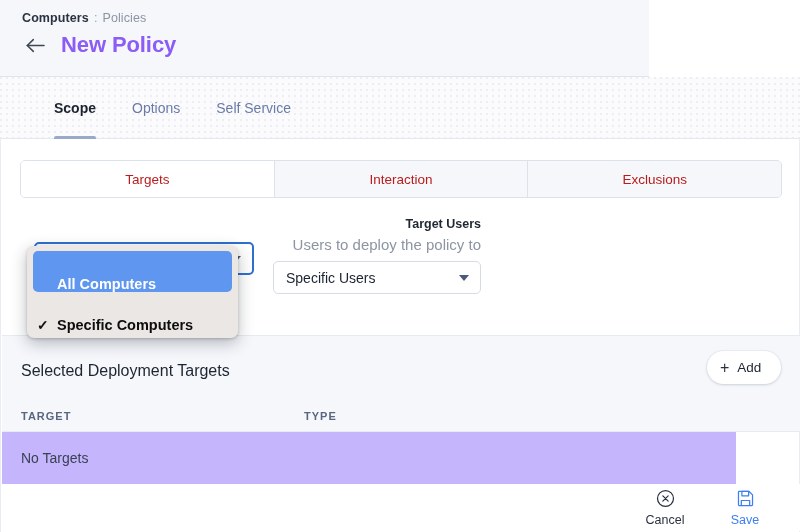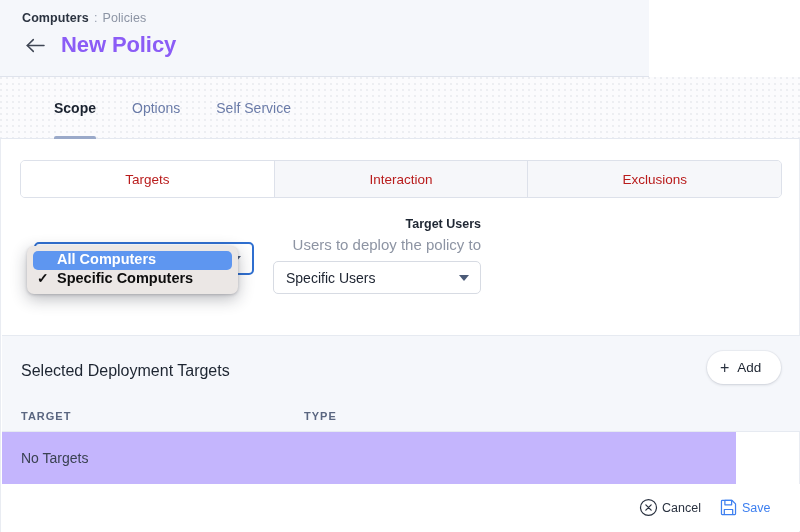--- a/index.html
+++ b/index.html
@@ -193,23 +193,23 @@
     left: 27px;
     top: 246px;
     width: 211px;
     background: #ebe7e5;
     border-radius: 7px;
     box-shadow: 0 5px 16px rgba(30,34,45,.30), 0 1px 3px rgba(30,34,45,.22);
     padding: 5px 6px;
     z-index: 50;
   }
   .nm-item {
-    height: 19px;
-    display: flex;
-    align-items: flex-start;
+    height: 41px;
+    display: flex;
+    align-items: flex-end;
     border-radius: 5px;
     font-size: 14.5px;
     color: #0d0d0d;
     font-weight: bold;
     padding-left: 4px;
     cursor: pointer;
   }
   .nm-item .nm-check {
     width: 20px;
     font-size: 14px;
@@ -290,21 +290,21 @@
     width: 798px; height: 47px;
     background: #ffffff;
     display: flex;
     justify-content: flex-end;
     align-items: center;
     gap: 28px;
     padding-right: 29px;
   }
   .foot-btn {
     display: flex;
-    flex-direction: row;
+    flex-direction: column;
     align-items: center;
     gap: 4px;
     cursor: pointer;
     width: 52px;
   }
   .foot-label { font-size: 12.5px; }
   .cancel .foot-label { color: #2a3240; }
   .save   .foot-label { color: #3d7ff0; }
   .foot-icon { height: 20px; display: flex; align-items: center; justify-content: center; }
 </style>

